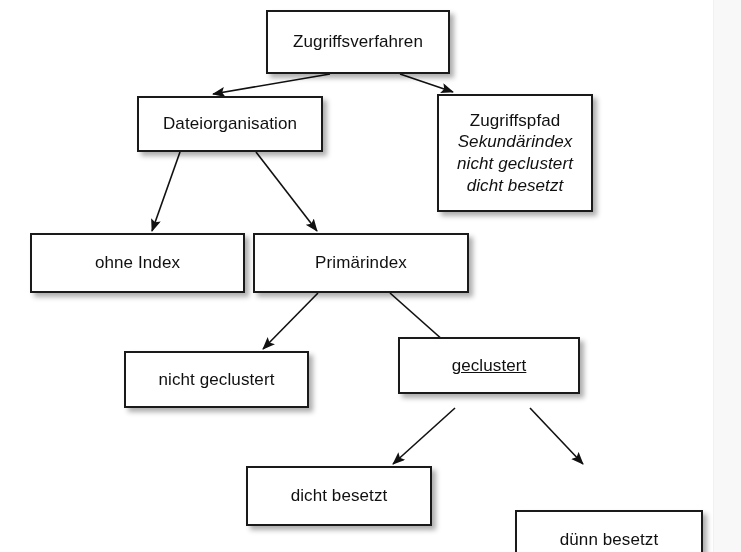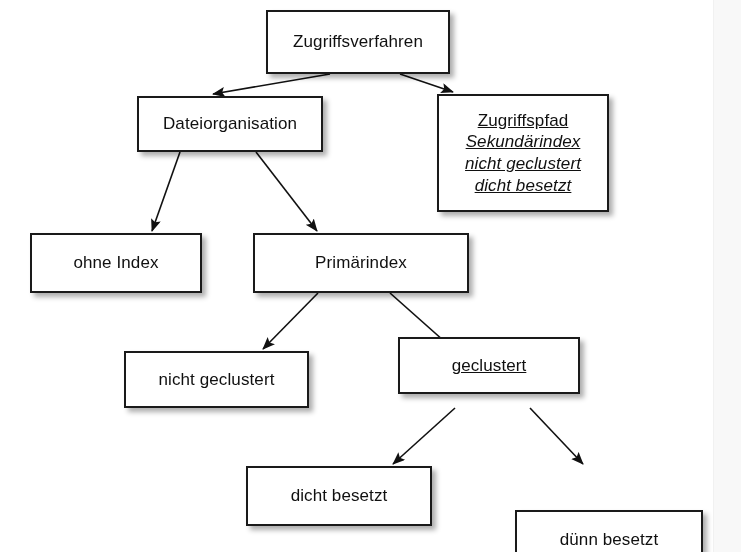--- a/index.html
+++ b/index.html
@@ -86,29 +86,29 @@
       <div class="node" style="left: 266px; top: 10px; width: 184px; height: 64px;">
         <div class="lines">
           <div class="">Zugriffsverfahren</div>
         </div>
       </div>
       <div class="node" style="left: 137px; top: 96px; width: 186px; height: 56px;">
         <div class="lines">
           <div class="">Dateiorganisation</div>
         </div>
       </div>
-      <div class="node" style="left: 437px; top: 94px; width: 172px; height: 118px; text-decoration: underline;">
+      <div class="node" style="left: 437px; top: 94px; width: 156px; height: 118px;">
         <div class="lines">
           <div class="">Zugriffspfad</div>
           <div class="line-italic">Sekundärindex</div>
           <div class="line-italic">nicht geclustert</div>
           <div class="line-italic">dicht besetzt</div>
         </div>
       </div>
-      <div class="node" style="left: 30px; top: 233px; width: 172px; height: 60px;">
+      <div class="node" style="left: 30px; top: 233px; width: 215px; height: 60px;">
         <div class="lines">
           <div class="">ohne Index</div>
         </div>
       </div>
       <div class="node" style="left: 253px; top: 233px; width: 216px; height: 60px;">
         <div class="lines">
           <div class="">Primärindex</div>
         </div>
       </div>
       <div class="node" style="left: 124px; top: 351px; width: 185px; height: 57px;">

